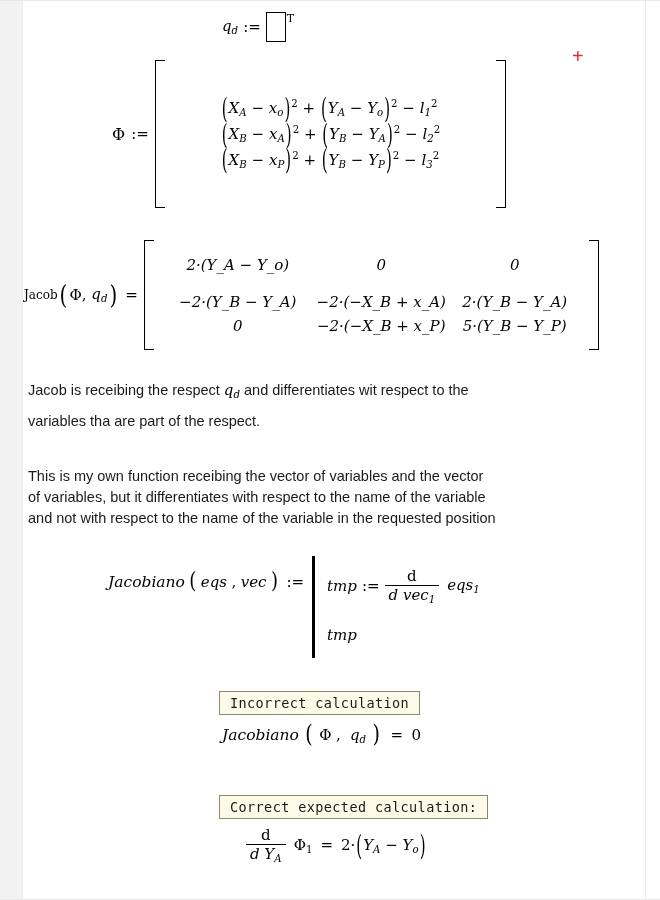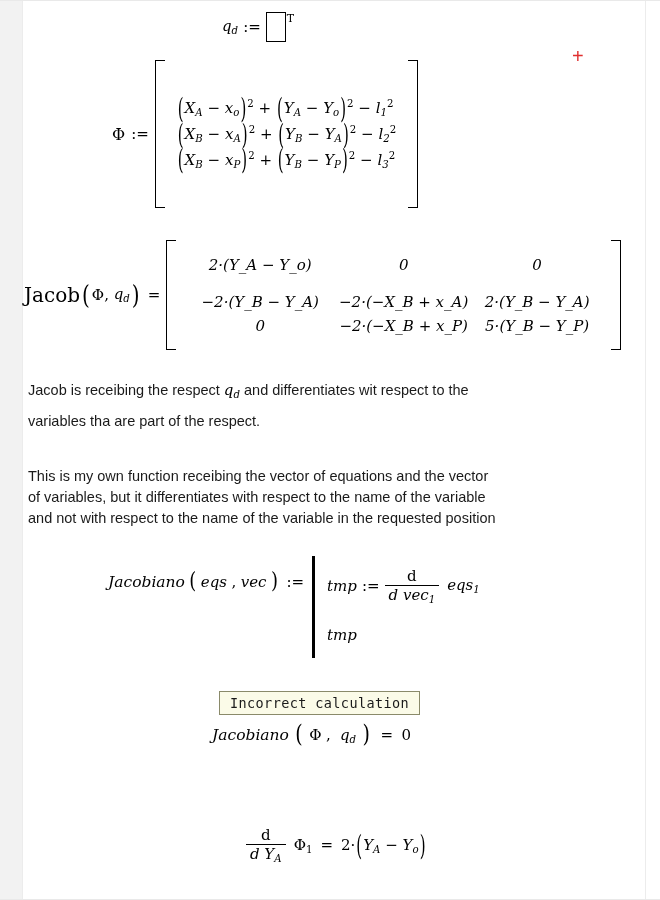--- a/index.html
+++ b/index.html
@@ -168,21 +168,21 @@
       </span>
       <span class="mathup" style="font-size:11px; align-self:flex-start; margin-left:1px;">T</span>
     </div>
   </div>
 
   <div class="abs" style="left:112px; top:60px;">
     <div class="row-flex" style="align-items:center;">
       <span class="math mathup" style="font-size:16px;">Φ</span>
       <span class="math op" style="margin:0 6px;">:=</span>
 
-      <span class="row-flex" style="height:148px; align-items:stretch;">
+      <span class="row-flex" style="height:148px; align-items:stretch;gap:44px;">
         <span class="brk brk-l"></span>
         <span class="matrix-col" style="padding:0 6px;">
 
           <span class="cell math">
             <span class="paren">(</span><span>X</span><span class="sub">A</span>
             <span class="op">−</span> <span>x</span><span class="sub">o</span><span class="paren">)</span><span class="sup">2</span>
             <span class="op">+</span>
             <span class="paren">(</span><span>Y</span><span class="sub">A</span>
             <span class="op">−</span> <span>Y</span><span class="sub">o</span><span class="paren">)</span><span class="sup">2</span>
             <span class="op">−</span> <span>l</span><span class="sub">1</span><span class="sup">2</span>
@@ -207,21 +207,21 @@
           </span>
 
         </span>
         <span class="brk brk-r"></span>
       </span>
     </div>
   </div>
 
   <div class="abs" style="left:24px; top:240px;">
     <div class="row-flex" style="align-items:center;">
-      <span class="math mathup" style="font-size:20px;">Jacob</span>
+      <span class="math mathup" style="font-size:12px;">Jacob</span>
       <span class="math mathup" style="font-size:20px; transform:scaleY(1.3); display:inline-block; margin:0 2px;">(</span>
       <span class="math mathup" style="font-size:15px;">Φ</span>
       <span class="math op">,&nbsp;</span>
       <span class="math"><span>q</span><span class="sub">d</span></span>
       <span class="math mathup" style="font-size:20px; transform:scaleY(1.3); display:inline-block; margin:0 2px;">)</span>
       <span class="math op" style="margin:0 6px;">=</span>
 
       <span class="row-flex" style="height:110px; align-items:stretch;">
         <span class="brk brk-l"></span>
         <span class="matrix-col" style="padding:0 4px;">
@@ -247,21 +247,21 @@
   </div>
 
   <div class="para" style="left:28px; top:380px; width:600px;">
     <span>Jacob is receibing the respect</span>
     <span class="math" style="font-size:15px;"><span>q</span><span class="sub">d</span></span>
     <span>and differentiates wit respect to the</span>
     <div style="margin-top:6px;">variables tha are part of the respect.</div>
   </div>
 
   <div class="para" style="left:28px; top:466px; width:610px;">
-    <div>This is my own function receibing the vector of equations and the vector</div>
+    <div>This is my own function receibing the vector of variables and the vector</div>
     <div>of variables, but it differentiates with respect to the name of the variable</div>
     <div>and not with respect to the name of the variable in the requested position</div>
   </div>
 
   <div class="abs" style="left:108px; top:556px;">
     <div class="row-flex" style="align-items:flex-start;">
 
       <div style="padding-top:14px;">
         <span class="math" style="font-size:15.5px;">Jacobiano</span>
         <span class="math mathup" style="font-size:18px; display:inline-block; transform:scaleY(1.2);">(</span>
@@ -284,31 +284,32 @@
           </span>
           <span class="math" style="margin-left:8px;"><span>eqs</span><span class="sub">1</span></span>
         </div>
         <div class="math" style="margin-top:10px;">tmp</div>
       </div>
     </div>
   </div>
 
   <div class="labelbox" style="left:219px; top:691px;">Incorrect calculation</div>
 
-  <div class="abs" style="left:212px; top:722px;">
+  <div class="abs" style="left:222px; top:722px;">
     <span class="math" style="font-size:15.5px;">Jacobiano</span>
     <span class="math mathup" style="font-size:19px; display:inline-block; transform:scaleY(1.25); margin:0 2px;">(</span>
     <span class="math mathup">Φ</span>
     <span class="math op">,&nbsp;</span>
     <span class="math"><span>q</span><span class="sub">d</span></span>
     <span class="math mathup" style="font-size:19px; display:inline-block; transform:scaleY(1.25); margin:0 2px;">)</span>
     <span class="math op" style="margin:0 4px;">=</span>
     <span class="math mathup">0</span>
   </div>
 
+  <div class="labelbox" style="left:219px; top:795px;">Correct expected calculation:</div>
 
   <div class="abs" style="left:246px; top:826px;">
     <div class="row-flex" style="align-items:center;">
       <span class="frac" style="font-size:15px;">
         <span class="num mathup">d</span>
         <span class="den"><span>d Y</span><span class="sub">A</span></span>
       </span>
       <span class="math mathup" style="margin-left:8px; font-size:15px;"><span>Φ</span><span class="sub" style="font-style:normal;">1</span></span>
       <span class="math op" style="margin:0 8px;">=</span>
       <span class="math">

